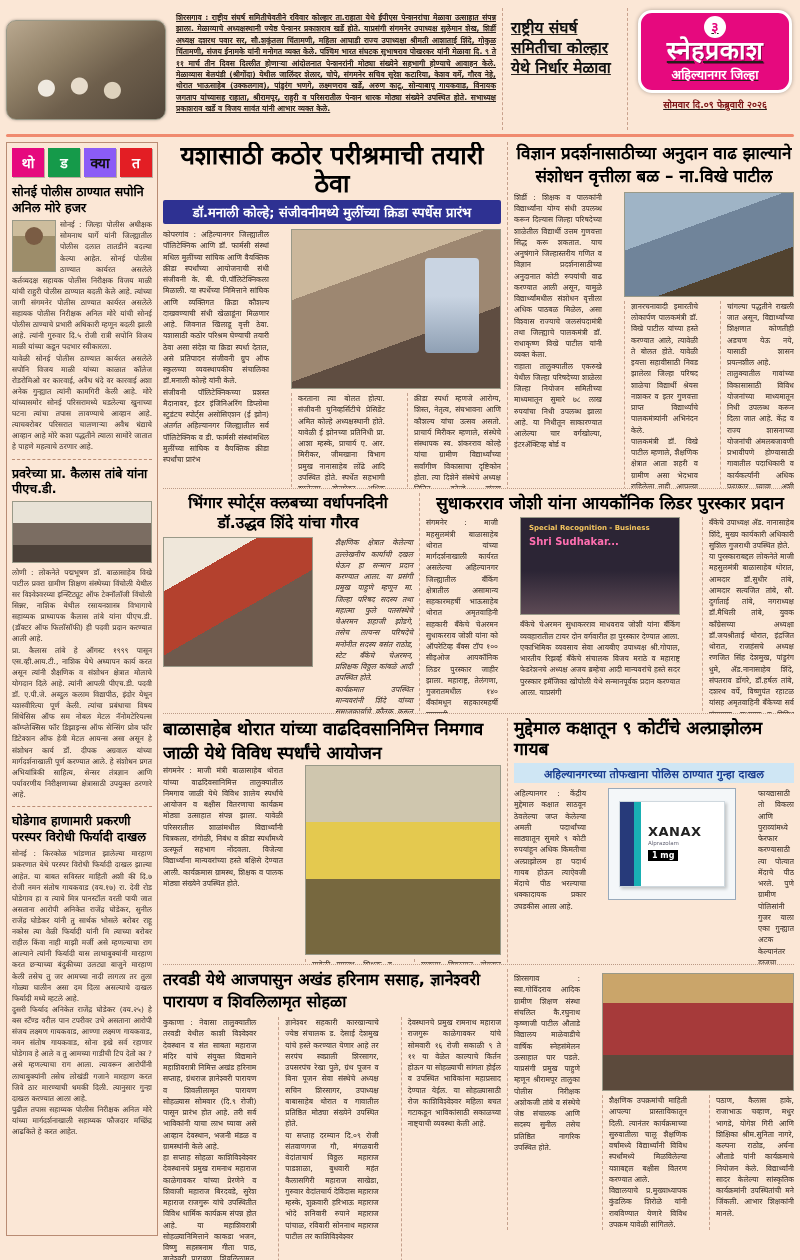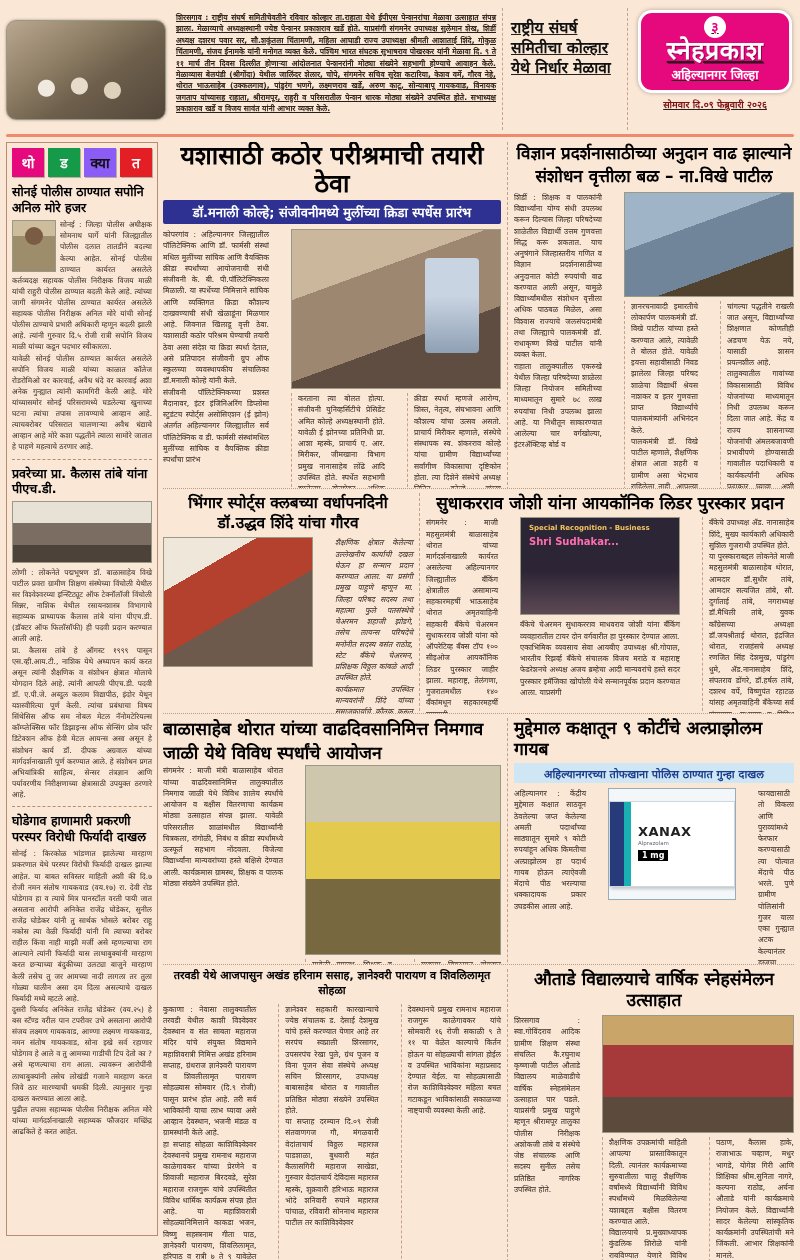--- a/index.html
+++ b/index.html
@@ -76,35 +76,35 @@
   .photo-joshi{height:98px;background:linear-gradient(180deg,#2c2535 0 55%,#5d4a55 100%);}
   .joshi-ov1{position:absolute;top:6px;left:8px;color:#f5c65f;font-size:7px;font-weight:bold;}
   .joshi-ov2{position:absolute;top:18px;left:8px;color:#ff6fb0;font-size:10px;font-weight:bold;}
   .photo-thorat{height:190px;background:linear-gradient(180deg,#cfc6ae 0 30%,#e4c94f 30% 60%,#77683f 60% 100%);}
   .photo-sneh{height:118px;background:linear-gradient(180deg,#caa56a 0 25%,#a63a3a 25% 70%,#5c4a3c 70% 100%);}
 
   
   .xanax-wrap{width:128px;height:112px;flex:none;background:#f4f7f9;border:1px solid #9ab;
      display:flex;align-items:center;justify-content:center;}
   .xanax-box{width:104px;height:84px;background:#fff;border:1px solid #cfd8de;position:relative;
-     box-shadow:2px 2px 3px rgba(0,0,0,.2);padding-left:20px;}
+     box-shadow:2px 2px 3px rgba(0,0,0,.2);}
   .xanax-spine{position:absolute;left:0;top:0;width:14px;height:100%;background:#273a7a;}
   .xanax-teal{position:absolute;left:14px;top:0;width:7px;height:100%;background:#19b0b4;}
   .xanax-name{position:absolute;left:28px;top:22px;font-weight:bold;font-size:13px;color:#222;letter-spacing:.5px;}
   .xanax-sub{position:absolute;left:28px;top:38px;font-size:5.5px;color:#667;}
   .xanax-mg{position:absolute;left:28px;top:48px;background:#000000;color:#fff;font-size:8px;
      font-weight:bold;padding:1px 4px;}
 
   h2.h-main{font-size:25px;text-align:center;line-height:1.1;}
   h2.h-vidnyan{font-size:17px;text-align:center;line-height:1.35;}
   h2.h-bhingar{font-size:15.5px;text-align:center;line-height:1.3;}
   h2.h-joshi{font-size:17px;text-align:center;line-height:1.2;}
   h2.h-thorat{font-size:17.5px;line-height:1.35;}
   h2.h-muddemal{font-size:17.5px;text-align:left;line-height:1.2;}
-  h2.h-tarwadi{font-size:11px;text-align:center;line-height:1.35;}
+  h2.h-tarwadi{font-size:16px;line-height:1.35;}
   h2.h-autade{font-size:17.5px;text-align:center;line-height:1.2;}
   .mb4{margin-bottom:4px;}
 </style>
 </head>
 <body>
 
 <div class="page">
 
   <div class="topstrip">
     <div class="top-photo ph"></div>
@@ -262,21 +262,20 @@
           <h2 class="h-tarwadi">तरवडी येथे आजपासुन अखंड हरिनाम ससाह, ज्ञानेश्वरी पारायण व शिवलिलामृत सोहळा</h2>
           <div class="cols" style="margin-top:5px;">
             <div class="body-txt" style="flex:1;">कुकाणा : नेवासा तालुक्यातील तरवडी येथील काशी विश्वेश्वर देवस्थान व संत साबता महाराज मंदिर यांचे संयुक्त विद्यमाने महाशिवरात्री निमित्त अखंड हरिनाम सप्ताह, ग्रंथराज ज्ञानेश्वरी पारायण व शिवलीलामृत पारायण सोहळ्यास सोमवार (दि.९ रोजी) पासून प्रारंभ होत आहे. तरी सर्व भाविकांनी याचा लाभ घ्यावा असे आव्हान देवस्थान, भजनी मंडळ व ग्रामस्थांनी केले आहे.
 हा सप्ताह सोहळा काशिविश्वेश्वर देवस्थानचे प्रमुख रामनाथ महाराज काळेगावकर यांच्या प्रेरणेने व शिवाजी महाराज बिरदवडे, सुरेश महाराज राजगुरू यांचे उपस्थितीत विविध धार्मिक कार्यक्रम संपन्न होत आहे. या महाशिवरात्री सोहळ्यानिमित्ताने काकडा भजन, विष्णु सहस्त्रनाम गीता पाठ, ज्ञानेश्वरी पारायण, शिवलिलामृत, हरिपाठ व रात्री ७ ते ९ यावेळेत मर्हटाची कीर्तन होऊन त्यानंतर उपस्थित भाविकांना महाप्रसादाचे आयोजन केले आहे. या विविध धार्मिक कार्यक्रमाचे कलशापूजन माजी आमदार पांडुरंग अभंग व</div>
             <div class="body-txt colsep" style="flex:1;">ज्ञानेश्वर सहकारी कारखान्याचे ज्येष्ठ संचालक ड. देसाई देशमुख यांचे हस्ते करण्यात येणार आहे तर सरपंच स्वप्नाली शिरसागर, उपसरपंच रेखा पुले, ग्रंथ पूजन व विना पूजन सेवा संस्थेचे अध्यक्ष सचिन शिरसागर, उपाध्यक्ष बाबासाहेब थोरात व गावातील प्रतिष्ठित मोठ्या संख्येने उपस्थित होते.
 या सप्ताह दरम्यान दि.०९ रोजी संतवाणगज गौ, मंगळवारी वेदांताचार्य विठ्ठल महाराज पाडशाळा, बुधवारी महंत कैलासगिरी महाराज साखेडा, गुरुवार वेदांतचार्य देविदास महाराज म्हस्के, शुक्रवारी हरिभाऊ महाराज भोदे शनिवारी रुपाने महाराज पांचाळ, रविवारी सोननाथ महाराज पाटील तर काशिविश्वेश्वर</div>
             <div class="body-txt colsep" style="flex:1;">देवस्थानचे प्रमुख रामनाथ महाराज राजगुरू काळेगावकर यांचे सोमवारी १६ रोजी सकाळी ९ ते ११ या वेळेत काल्याचे किर्तन होऊन या सोहळ्याची सांगता होईल व उपस्थित भाविकांना महाप्रसाद देण्यात येईल. या सोहळ्यासाठी रोज काशिविश्वेश्वर महिला बचत गटाकडून भाविकांसाठी सकाळच्या नाष्ट्याची व्यवस्था केली आहे.</div>
           </div>
         </div>
         <div class="cell-side art">
-          <h2 class="h-autade">औताडे विद्यालयाचे वार्षिक स्नेहसंमेलन उत्साहात</h2>
           <div class="cols" style="margin-top:4px;">
             <div class="body-txt" style="width:66px;flex:none;">शिरसगाव : स्वा.गोविंदराव आदिक ग्रामीण शिक्षण संस्था संचलित कै.रघुनाथ कृष्णाजी पाटील औताडे विद्यालय माळेवाडीचे वार्षिक स्नेहसंमेलन उत्साहात पार पडले. याप्रसंगी प्रमुख पाहुणे म्हणून श्रीरामपूर तालुका पोलीस निरीक्षक अशोकजी तांबे व संस्थेचे जेष्ठ संचालक आणि सदस्य सुनील तसेच प्रतिष्ठित नागरिक उपस्थित होते.</div>
             <div style="flex:1;">
               <div class="ph photo-sneh mb4"></div>
               <div class="cols">
                 <div class="body-txt colsep" style="flex:1;">शैक्षणिक उपक्रमांची माहिती आपल्या प्रास्ताविकातून दिली. त्यानंतर कार्यक्रमाच्या सुरुवातीला चालू शैक्षणिक वर्षांमध्ये विद्यार्थ्यांनी विविध स्पर्धांमध्ये मिळविलेल्या यशाबद्दल बक्षीस वितरण करण्यात आले.
 विद्यालयाचे प्र.मुख्याध्यापक कुंडलिक शिरोळे यांनी राबविण्यात येणारे विविध उपक्रम यावेळी सांगितले.</div>
                 <div class="body-txt colsep" style="flex:1;">पठाण, कैलास हाके, राजाभाऊ चव्हाण, मधुर भागडे, योगेश गिरी आणि शिक्षिका श्रीम.सुनिता नागरे, कल्पना राठोड, अर्चना औताडे यांनी कार्यक्रमाचे नियोजन केले. विद्यार्थ्यांनी सादर केलेल्या सांस्कृतिक कार्यक्रमांनी उपस्थितांची मने जिंकली. आभार शिक्षकांनी मानले.</div>
               </div>
             </div>

